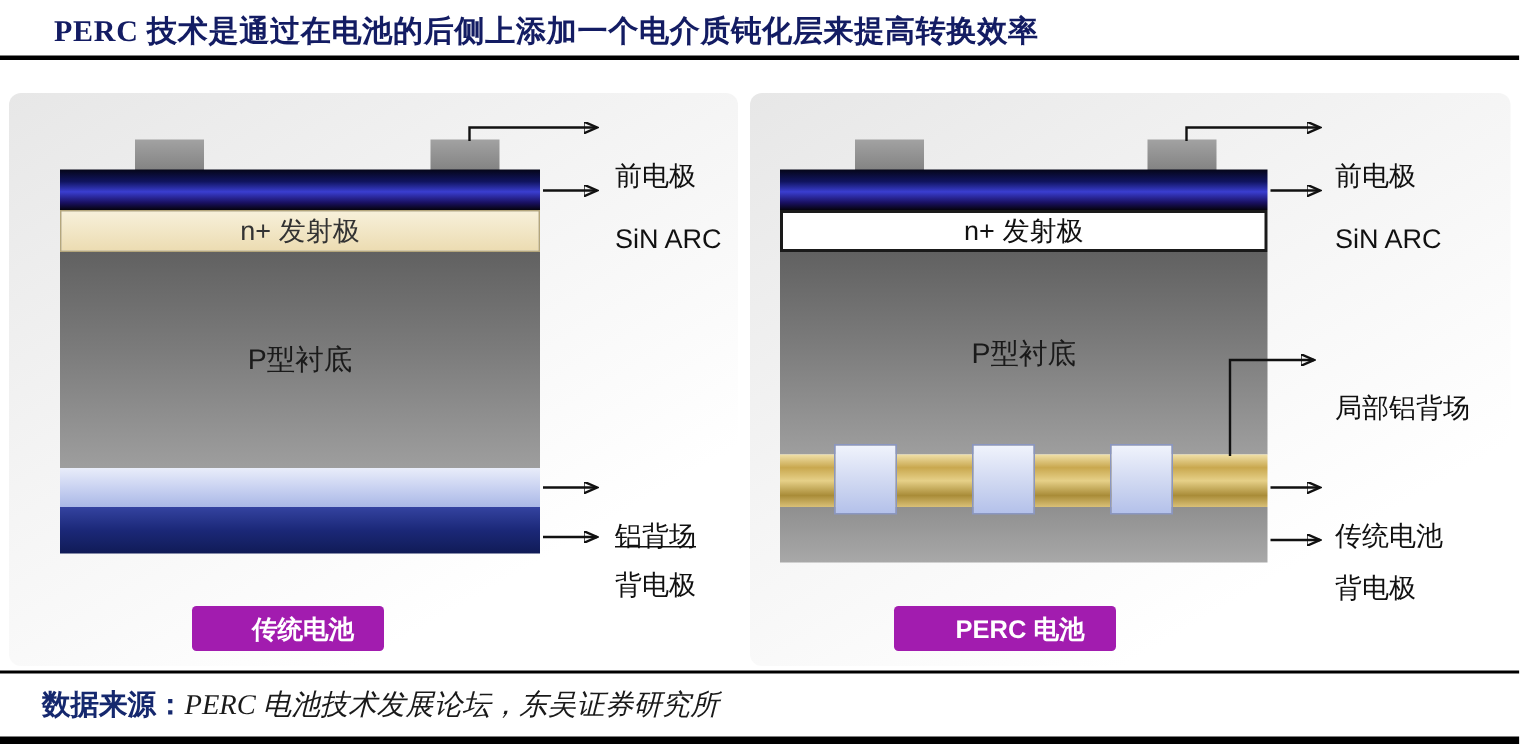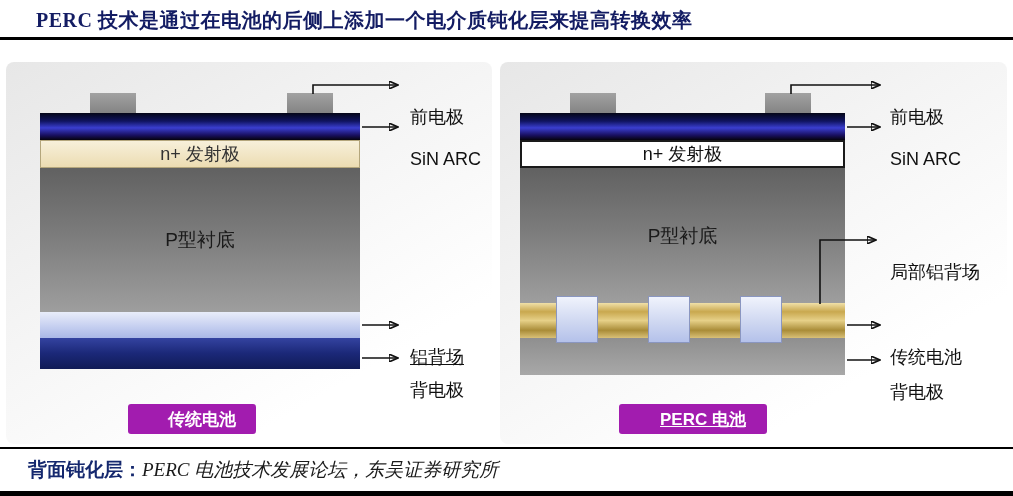--- a/index.html
+++ b/index.html
@@ -50,21 +50,21 @@
   .rc-block    { position:absolute; top:296px; width:42px; height:47px; z-index:2;
                  background:linear-gradient(180deg,#f0f3fc 0%,#ccd5f0 60%,#b4c1ea 100%);
                  border:1px solid #8a96c0; }
   .rc-block-1 { left:556px; } .rc-block-2 { left:648px; } .rc-block-3 { left:740px; }
 
   
   .badge { position:absolute; top:404px; height:30px; z-index:3; background:#a21caf; color:#ffffff;
            font-weight:bold; font-size:17px; display:flex; align-items:center; justify-content:center;
            border-radius:3px;padding-left:20px; }
   .badge.trad { left:128px; width:128px; }
-  .badge.perc { left:619px; width:148px;text-decoration:underline; }
+  .badge.perc { left:596px; width:148px; }
 
   
   .lbl { position:absolute; z-index:6; font-size:18px; color:#111; white-space:nowrap; line-height:22px;margin-top:32px; }
   .lbl-l-front { left:410px; top:74px; }
   .lbl-l-sin   { left:410px; top:116px; }
   .lbl-l-albsf { left:410px; top:314px;text-decoration:underline; }
   .lbl-l-back  { left:410px; top:347px; }
   .lbl-r-front { left:890px; top:74px; }
   .lbl-r-sin   { left:890px; top:116px; }
   .lbl-r-local { left:890px; top:229px; }
@@ -136,17 +136,17 @@
     <path d="M362,358 L398,358" marker-end="url(#arr)"></path>
     <path d="M791,94 L791,85 L880,85" marker-end="url(#arr)"></path>
     <path d="M847,127 L880,127" marker-end="url(#arr)"></path>
     <path d="M820,304 L820,240 L876,240" marker-end="url(#arr)"></path>
     <path d="M847,325 L880,325" marker-end="url(#arr)"></path>
     <path d="M847,360 L880,360" marker-end="url(#arr)"></path>
   </svg>
 
   <div class="src-rule-top"></div>
   <div class="source">
-    <span class="prefix">背面钝化层：</span><span class="rest">PERC 电池技术发展论坛，东吴证券研究所</span>
+    <span class="prefix">数据来源：</span><span class="rest">PERC 电池技术发展论坛，东吴证券研究所</span>
   </div>
   <div class="src-rule-bottom"></div>
 
 </div>
 
 </body></html>

